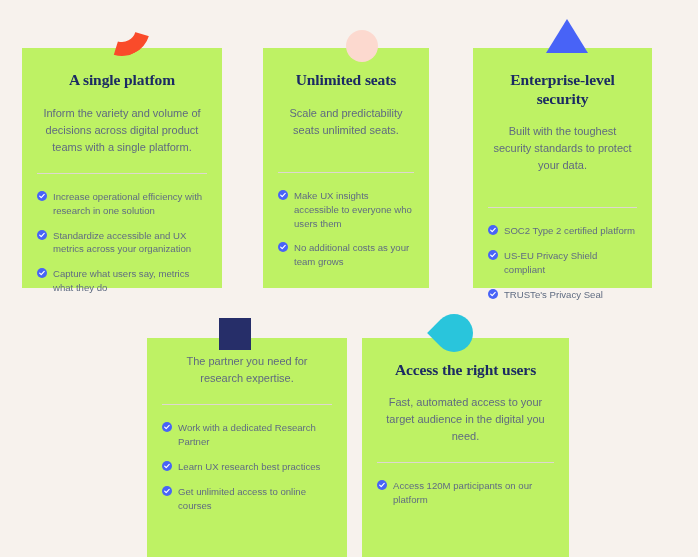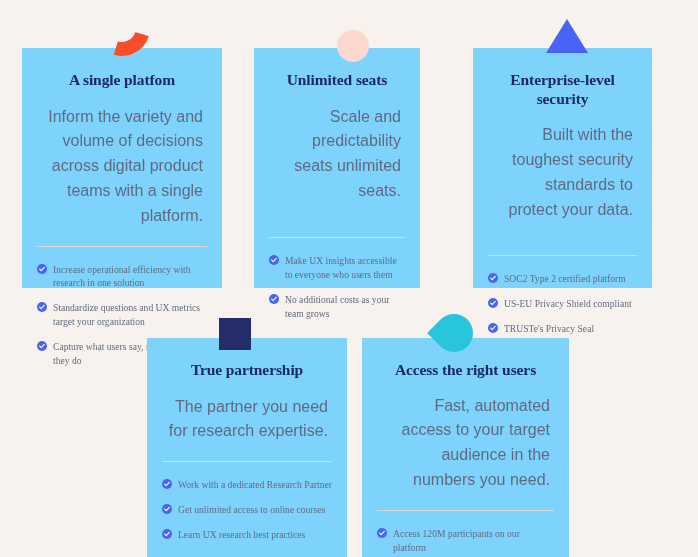--- a/index.html
+++ b/index.html
@@ -16,30 +16,30 @@
   }
 
   .board {
     position: absolute;
     inset: 0;
   }
 
   
   .card {
     position: absolute;
-    background: #7dd3fc;
+    background: #bef264;
     box-sizing: border-box;
     padding: 0 15px;
     overflow: visible;
   }
 
   
   .card.r1 { top: 48px; height: 240px; }
   .card.c1 { left: 22px;  width: 200px; }
-  .card.c2 { left: 254px; width: 166px; }
+  .card.c2 { left: 263px; width: 166px; }
   .card.c3 { left: 473px; width: 179px; }
 
   
   .card.r2 { top: 338px; height: 219px; }
   .card.b1 { left: 147px; width: 200px; }
   .card.b2 { left: 362px; width: 207px; }
 
   
   .shape-slot {
     position: absolute;
@@ -116,43 +116,42 @@
     font-weight: bold;
     font-size: 15.5px;
     color: #1b2a63;
     text-align: center;
     margin: 23px 0 0 0;
     letter-spacing: -0.1px;
     line-height: 1.2;
   }
 
   .card-desc {
-    font-size: 16px;
+    font-size: 11px;
     color: #5f6a80;
-    text-align: right;
+    text-align: center;
     line-height: 1.55;
     margin: 15px 4px 0 4px;
   }
 
   .divider {
     height: 1px;
     background: #ded7d0;
     margin: 17px 0 0 0;
   }
 
   .bullets {
     list-style: none;
     margin: 16px 0 0 0;
     padding: 0;
   }
   .bullet {
     display: flex;
     align-items: flex-start;
     margin-bottom: 11px;
-    font-family: Liberation Serif, serif;
   }
   .check-icon {
     flex: 0 0 auto;
     width: 10px;
     height: 10px;
     margin-top: 1px;
     margin-right: 6px;
   }
   .bullet-text {
     font-size: 9.6px;
@@ -183,21 +182,21 @@
             <circle cx="10" cy="10" r="10" fill="#4863f7"></circle>
             <path d="M5.4 10.3l3 3 6-6.4" fill="none" stroke="#ffffff" stroke-width="2.4" stroke-linecap="round" stroke-linejoin="round"></path>
           </svg>
         <span class="bullet-text">Increase operational efficiency with research in one solution</span>
       </li>
       <li class="bullet">
         <svg class="check-icon" viewBox="0 0 20 20">
             <circle cx="10" cy="10" r="10" fill="#4863f7"></circle>
             <path d="M5.4 10.3l3 3 6-6.4" fill="none" stroke="#ffffff" stroke-width="2.4" stroke-linecap="round" stroke-linejoin="round"></path>
           </svg>
-        <span class="bullet-text">Standardize questions and UX metrics target your organization</span>
+        <span class="bullet-text">Standardize accessible and UX metrics across your organization</span>
       </li>
       <li class="bullet">
         <svg class="check-icon" viewBox="0 0 20 20">
             <circle cx="10" cy="10" r="10" fill="#4863f7"></circle>
             <path d="M5.4 10.3l3 3 6-6.4" fill="none" stroke="#ffffff" stroke-width="2.4" stroke-linecap="round" stroke-linejoin="round"></path>
           </svg>
         <span class="bullet-text">Capture what users say, metrics what they do</span>
       </li>
     </ul>
   </div>
@@ -256,54 +255,53 @@
           </svg>
         <span class="bullet-text">TRUSTe's Privacy Seal</span>
       </li>
     </ul>
   </div>
 
   <div class="card r2 b1">
     <div class="shape-slot">
       <div class="shape shape-square"></div>
     </div>
-    <h3 class="card-title">True partnership</h3>
     <p class="card-desc">The partner you need for research expertise.</p>
     <div class="divider"></div>
     <ul class="bullets">
       <li class="bullet">
         <svg class="check-icon" viewBox="0 0 20 20">
             <circle cx="10" cy="10" r="10" fill="#4863f7"></circle>
             <path d="M5.4 10.3l3 3 6-6.4" fill="none" stroke="#ffffff" stroke-width="2.4" stroke-linecap="round" stroke-linejoin="round"></path>
           </svg>
         <span class="bullet-text">Work with a dedicated Research Partner</span>
       </li>
       <li class="bullet">
         <svg class="check-icon" viewBox="0 0 20 20">
             <circle cx="10" cy="10" r="10" fill="#4863f7"></circle>
             <path d="M5.4 10.3l3 3 6-6.4" fill="none" stroke="#ffffff" stroke-width="2.4" stroke-linecap="round" stroke-linejoin="round"></path>
           </svg>
+        <span class="bullet-text">Learn UX research best practices</span>
+      </li>
+      <li class="bullet">
+        <svg class="check-icon" viewBox="0 0 20 20">
+            <circle cx="10" cy="10" r="10" fill="#4863f7"></circle>
+            <path d="M5.4 10.3l3 3 6-6.4" fill="none" stroke="#ffffff" stroke-width="2.4" stroke-linecap="round" stroke-linejoin="round"></path>
+          </svg>
         <span class="bullet-text">Get unlimited access to online courses</span>
       </li>
-      <li class="bullet">
-        <svg class="check-icon" viewBox="0 0 20 20">
-            <circle cx="10" cy="10" r="10" fill="#4863f7"></circle>
-            <path d="M5.4 10.3l3 3 6-6.4" fill="none" stroke="#ffffff" stroke-width="2.4" stroke-linecap="round" stroke-linejoin="round"></path>
-          </svg>
-        <span class="bullet-text">Learn UX research best practices</span>
-      </li>
     </ul>
   </div>
 
   <div class="card r2 b2">
     <div class="shape-slot">
       <div class="shape shape-half"></div>
     </div>
     <h3 class="card-title">Access the right users</h3>
-    <p class="card-desc">Fast, automated access to your target audience in the numbers you need.</p>
+    <p class="card-desc">Fast, automated access to your target audience in the digital you need.</p>
     <div class="divider"></div>
     <ul class="bullets">
       <li class="bullet">
         <svg class="check-icon" viewBox="0 0 20 20">
             <circle cx="10" cy="10" r="10" fill="#4863f7"></circle>
             <path d="M5.4 10.3l3 3 6-6.4" fill="none" stroke="#ffffff" stroke-width="2.4" stroke-linecap="round" stroke-linejoin="round"></path>
           </svg>
         <span class="bullet-text">Access 120M participants on our platform</span>
       </li>
 

